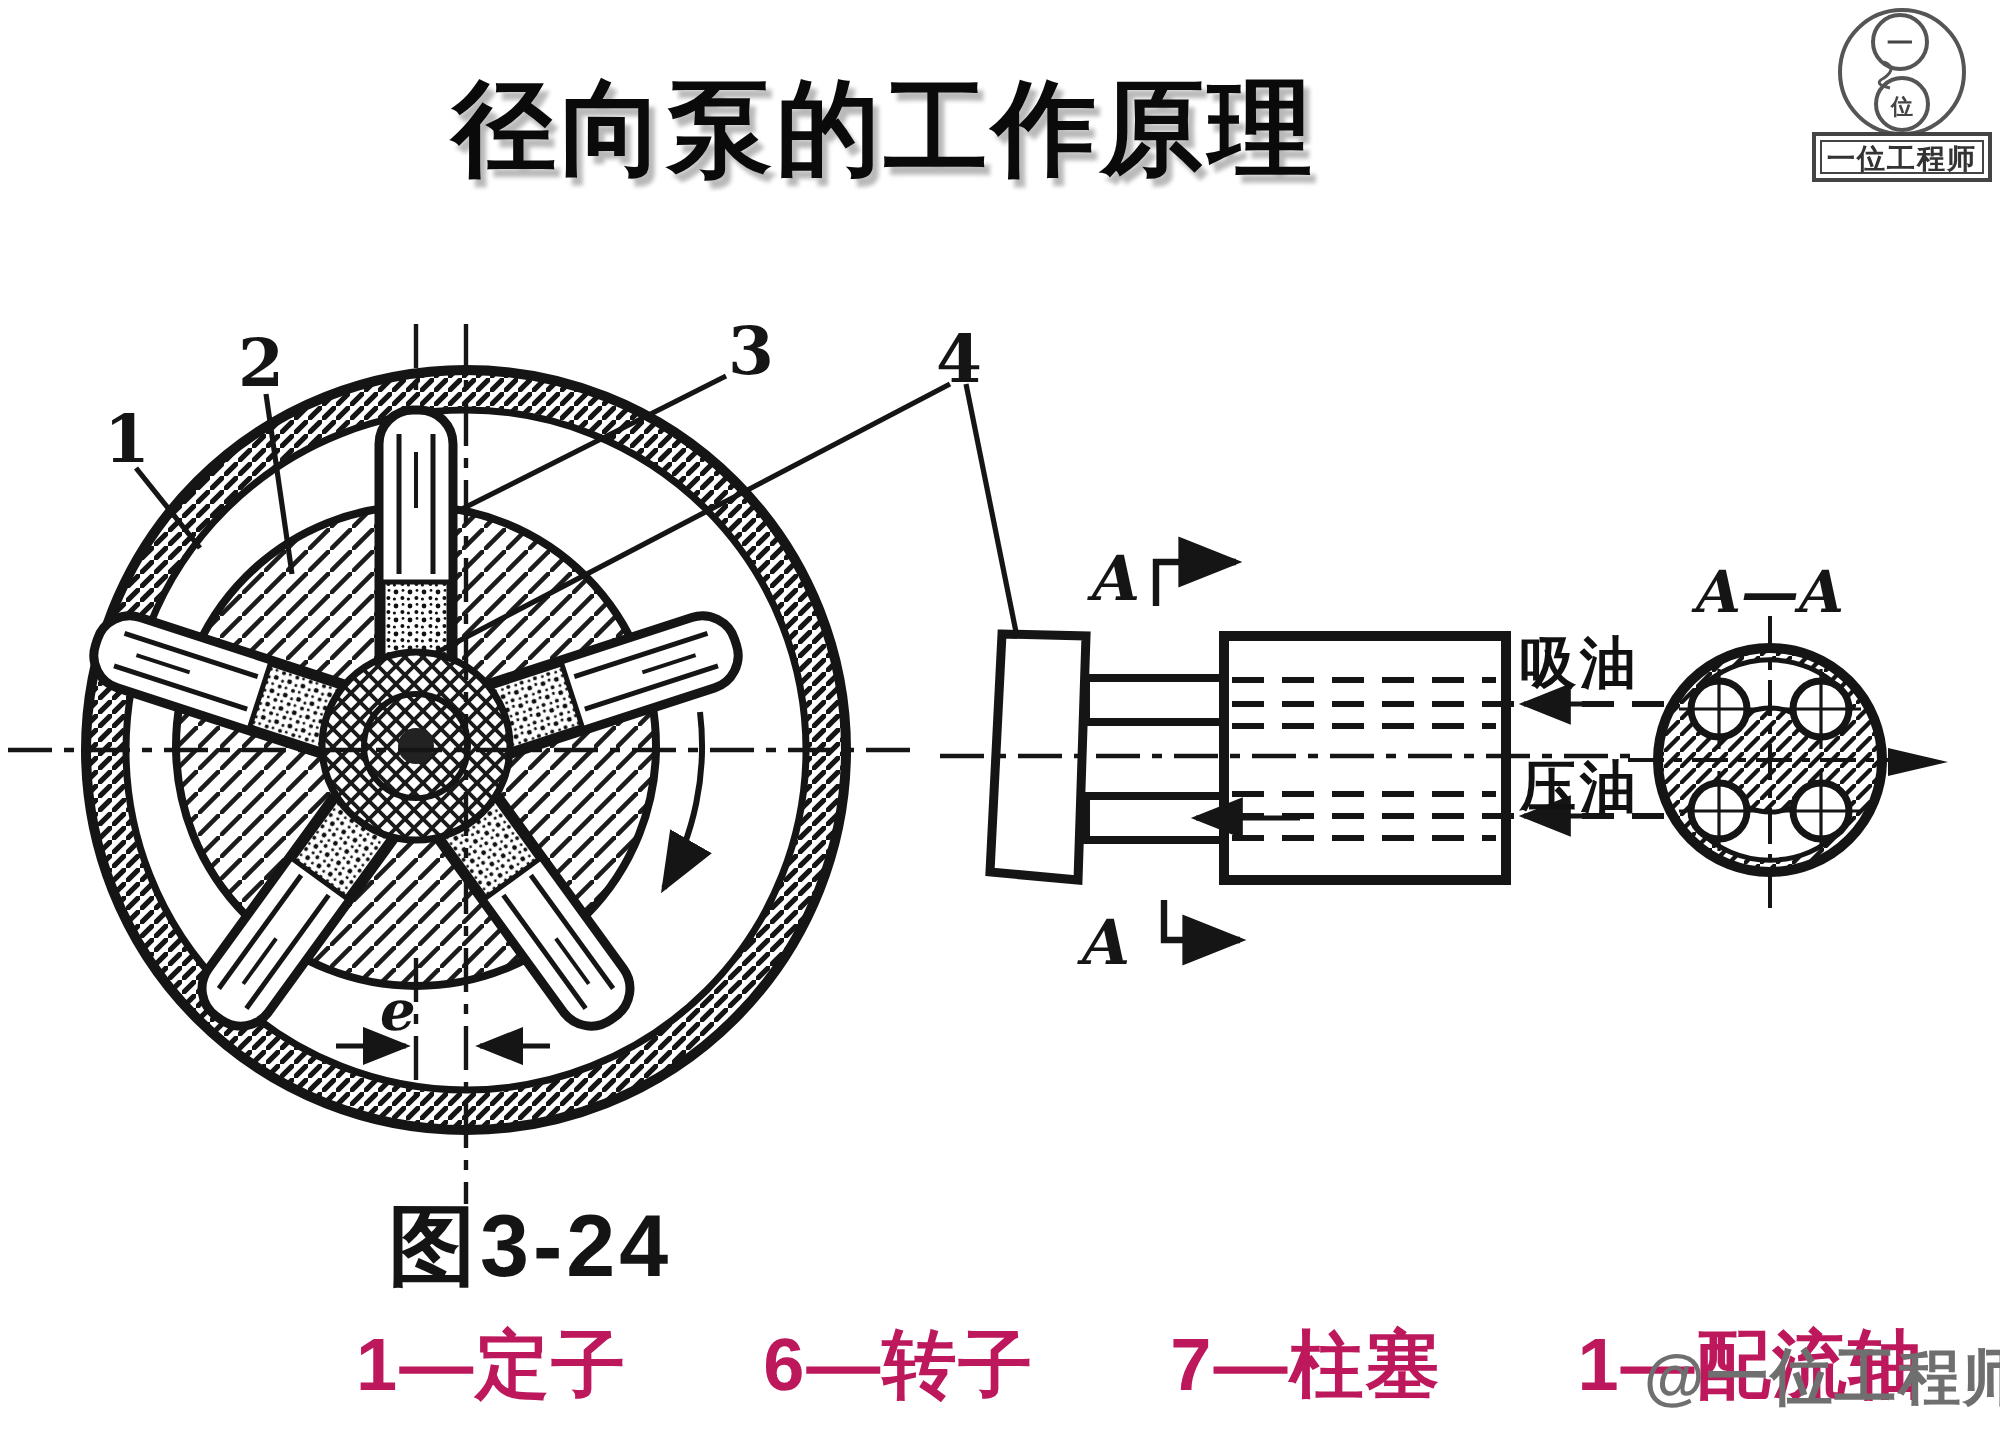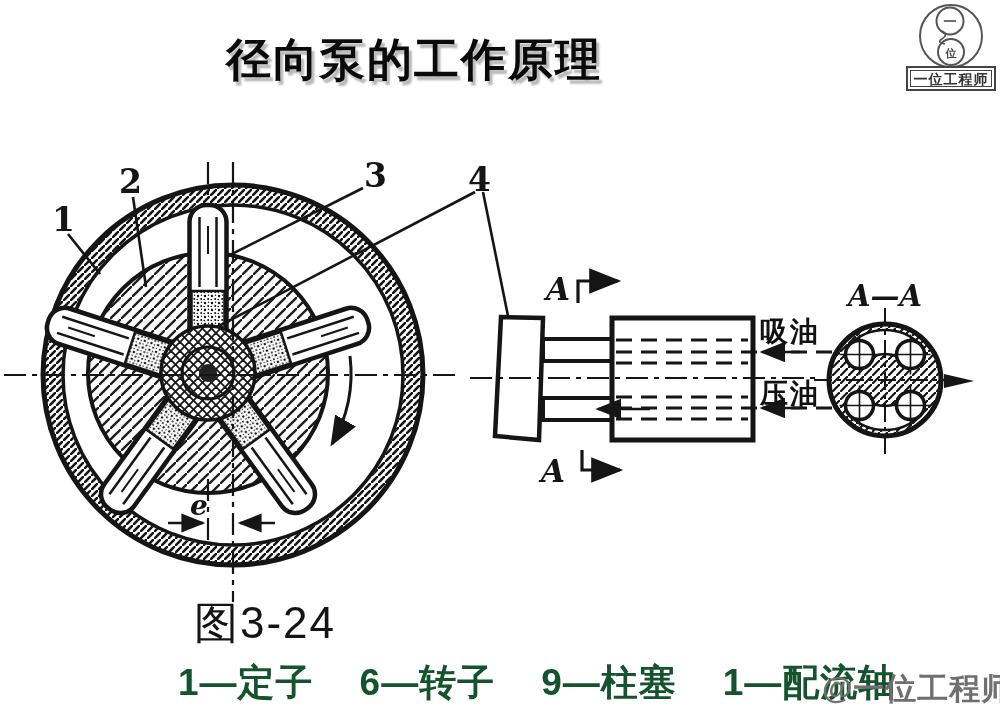--- a/index.html
+++ b/index.html
@@ -1,24 +1,24 @@
 <!DOCTYPE html>
 <html><head>
 <meta charset="utf-8">
 <style>
   html,body{margin:0;padding:0;background:#e8e8e8;}
   .stage{position:relative;width:1000px;height:720px;background:#ffffff;overflow:hidden;
          font-family:"Liberation Sans",sans-serif;color:#111;}
   .art{position:absolute;left:0;top:0;}
-  .title{position:absolute;left:226px;top:30px;font-size:45px;font-weight:bold;color:#0a0a0a;
+  .title{position:absolute;left:226px;top:30px;font-size:52px;font-weight:bold;color:#0a0a0a;
          letter-spacing:2px;text-shadow:3px 4px 2px rgba(0,0,0,0.28);white-space:nowrap;}
-  .caption{position:absolute;left:194px;top:594px;font-size:44px;font-weight:normal;color:#141414;
+  .caption{position:absolute;left:194px;top:594px;font-size:44px;font-weight:bold;color:#141414;
            display:flex;gap:36px;letter-spacing:2px;white-space:nowrap;}
-  .legend{position:absolute;left:178px;top:658px;font-size:37px;font-weight:bold;color:#14532d;
-          display:flex;gap:46px;letter-spacing:1px;white-space:nowrap;}
+  .legend{position:absolute;left:178px;top:658px;font-size:37px;font-weight:bold;color:#be185d;
+          display:flex;gap:68px;letter-spacing:1px;white-space:nowrap;}
   .watermark{position:absolute;left:822px;top:668px;font-size:31px;font-weight:bold;color:#6f6f6f;
              letter-spacing:1px;white-space:nowrap;}
   .logo{position:absolute;left:896px;top:2px;width:106px;height:94px;}
   svg text.cjk{font-family:"Liberation Sans",sans-serif;font-weight:bold;}
   svg text.num{font-family:"DejaVu Serif",serif;font-weight:bold;}
   svg text.ital{font-family:"DejaVu Serif",serif;font-weight:bold;font-style:italic;}
 </style>
 </head>
 <body>
 
@@ -191,19 +191,19 @@
     <text class="ital" x="885" y="306" text-anchor="middle" font-size="29" fill="#151515">A—A</text>
   </svg>
 
   <div class="caption">
     <span>图3-24</span>
   </div>
 
   <div class="legend">
     <span>1—定子</span>
     <span>6—转子</span>
-    <span>9—柱塞</span>
+    <span>7—柱塞</span>
     <span>1—配流轴</span>
   </div>
 
   <div class="watermark">@一位工程师</div>
 
 </div>
 
 </body></html>

